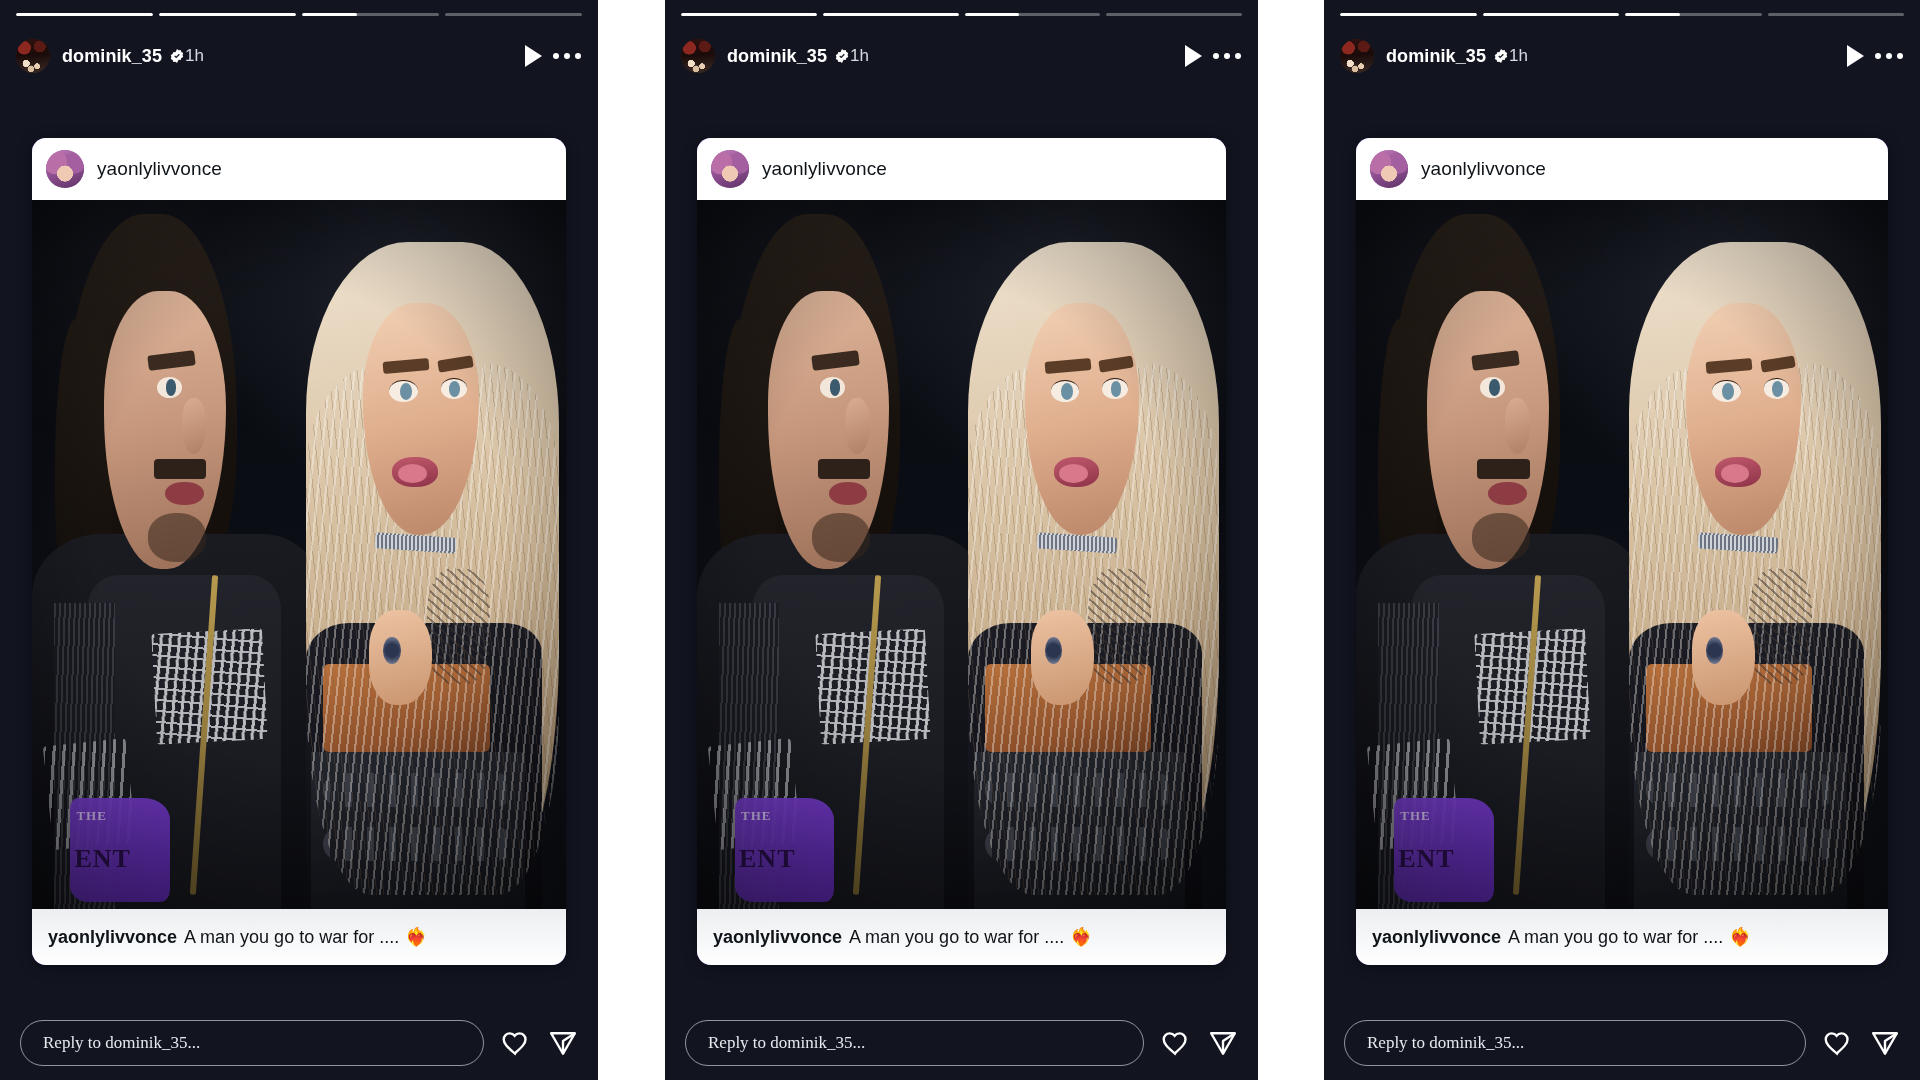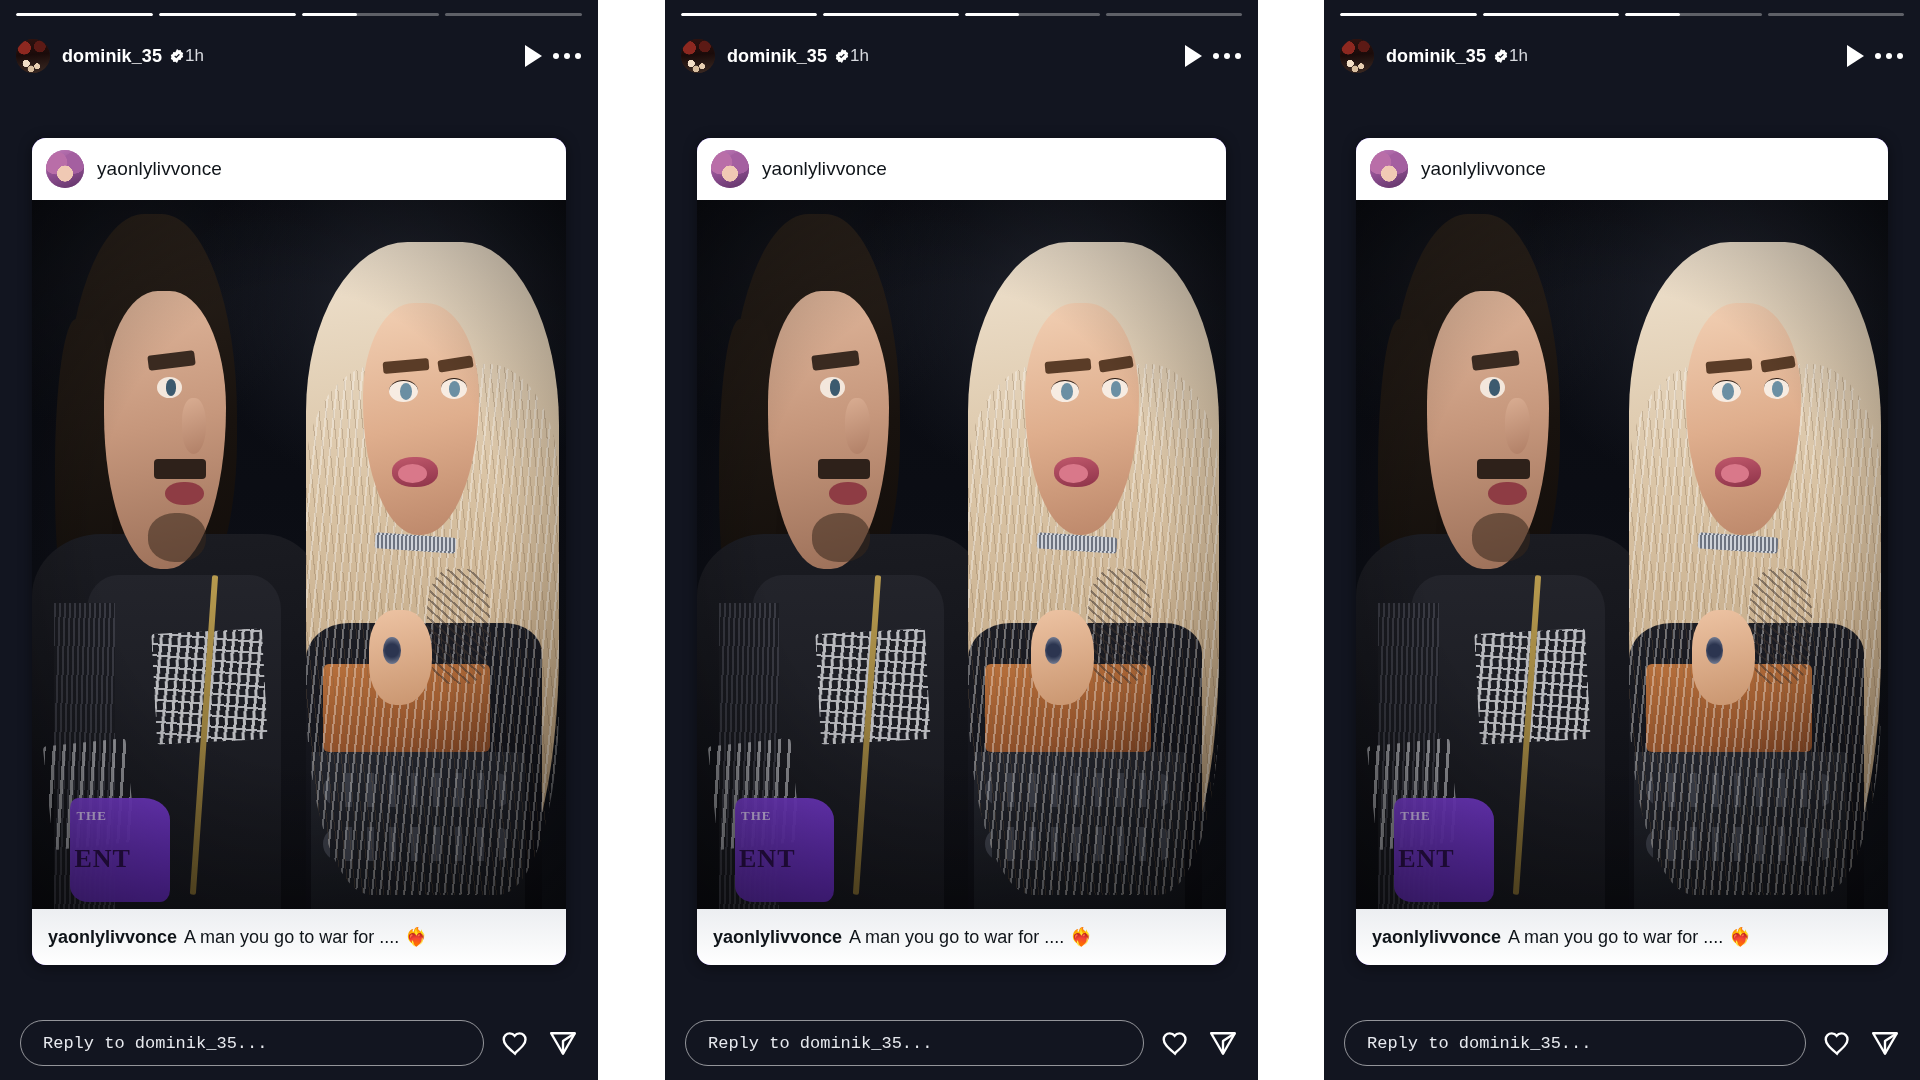--- a/index.html
+++ b/index.html
@@ -353,21 +353,21 @@
     z-index: 6;
   }
   .reply-input {
     flex: 1 1 auto;
     height: 46px;
     border: 1.4px solid rgba(255,255,255,.55);
     border-radius: 26px;
     background: transparent;
     color: #ffffff;
     font-size: 17px;
-    font-family: Liberation Mono, monospace;
+    font-family: Liberation Serif, serif;
     padding: 0 22px;
     outline: none;
   }
   .reply-input::placeholder { color: #e7e9ee; opacity: 1; }
   .reply-icon { width: 34px; height: 34px; flex: 0 0 auto; display:flex; align-items:center; justify-content:center;}
   .reply-icon svg { display:block; }
 </style>
 </head>
 <body>
 

